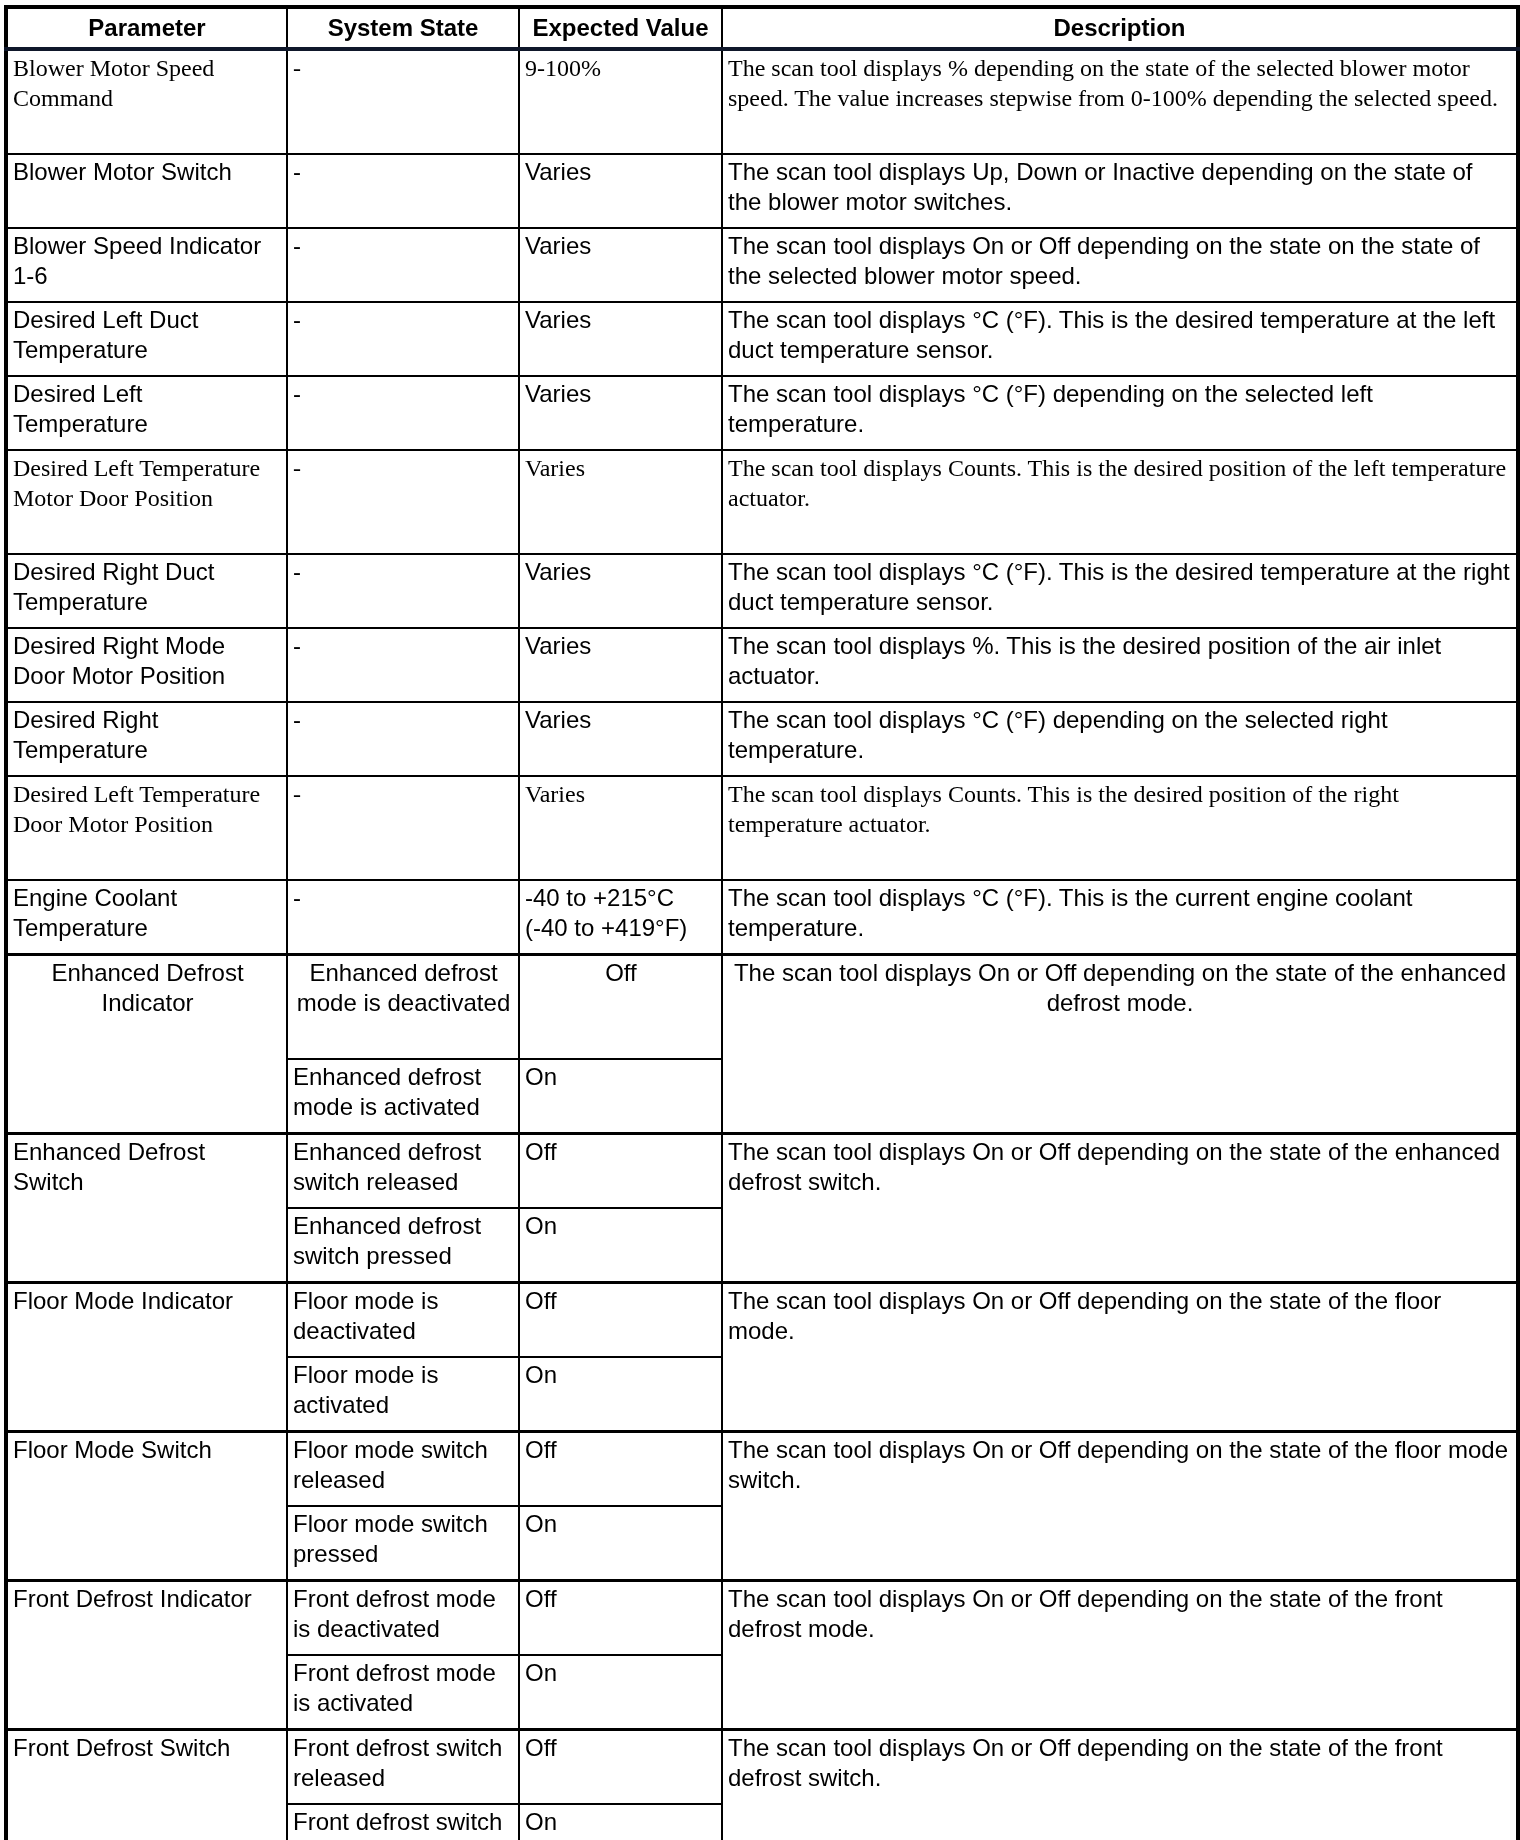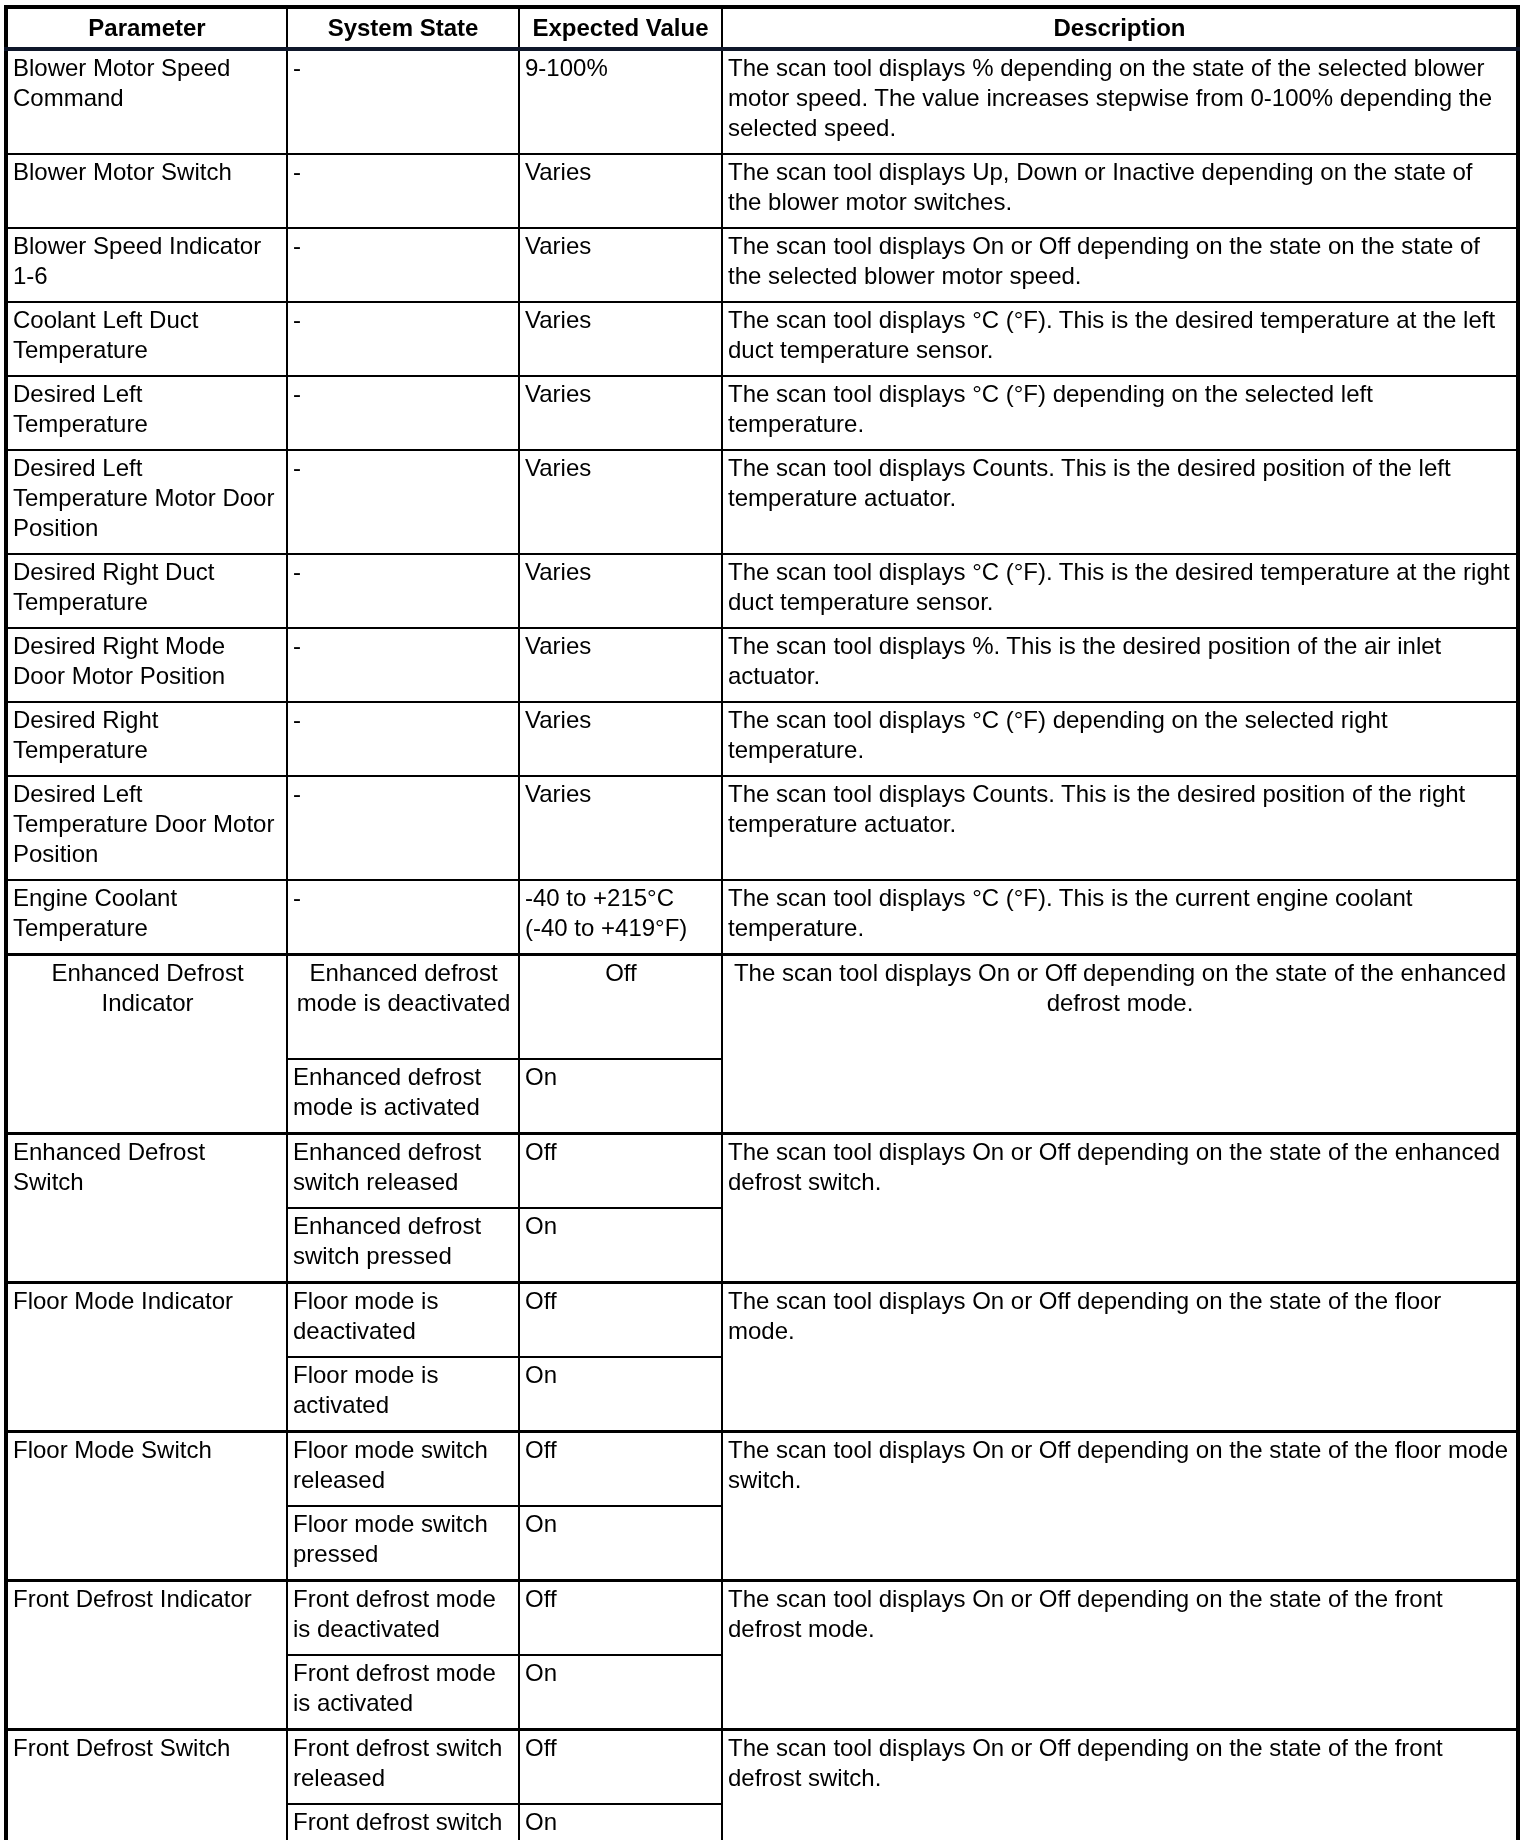--- a/index.html
+++ b/index.html
@@ -41,21 +41,21 @@
   }
   table.params th {
     font-weight: bold;
     text-align: center;
     vertical-align: middle;
     padding: 0 4px;
     height: 38px;
     border-bottom: 4px solid #0f172a;
   }
   tr.h1 td { height: 70px; }   
-  tr.h3 td { height: 100px; }  
+  tr.h3 td { height: 100px; font-family: Liberation Serif, serif; }  
   tr.sub td { height: 70px; }
   tr.sub3 td { height: 100px; text-align: center; }
   tr.grp-start td { border-top: 3px solid #000; }
 </style>
 </head>
 <body>
 
 <table class="params">
   <colgroup>
     <col class="c1">
@@ -85,21 +85,21 @@
       <td>Varies</td>
       <td>The scan tool displays Up, Down or Inactive depending on the state of the blower motor switches.</td>
     </tr>
     <tr class="h1">
       <td>Blower Speed Indicator 1-6</td>
       <td>-</td>
       <td>Varies</td>
       <td>The scan tool displays On or Off depending on the state on the state of the selected blower motor speed.</td>
     </tr>
     <tr class="h1">
-      <td>Coolant Left Duct Temperature</td>
+      <td>Desired Left Duct Temperature</td>
       <td>-</td>
       <td>Varies</td>
       <td>The scan tool displays °C (°F). This is the desired temperature at the left duct temperature sensor.</td>
     </tr>
     <tr class="h1">
       <td>Desired Left Temperature</td>
       <td>-</td>
       <td>Varies</td>
       <td>The scan tool displays °C (°F) depending on the selected left temperature.</td>
     </tr>

